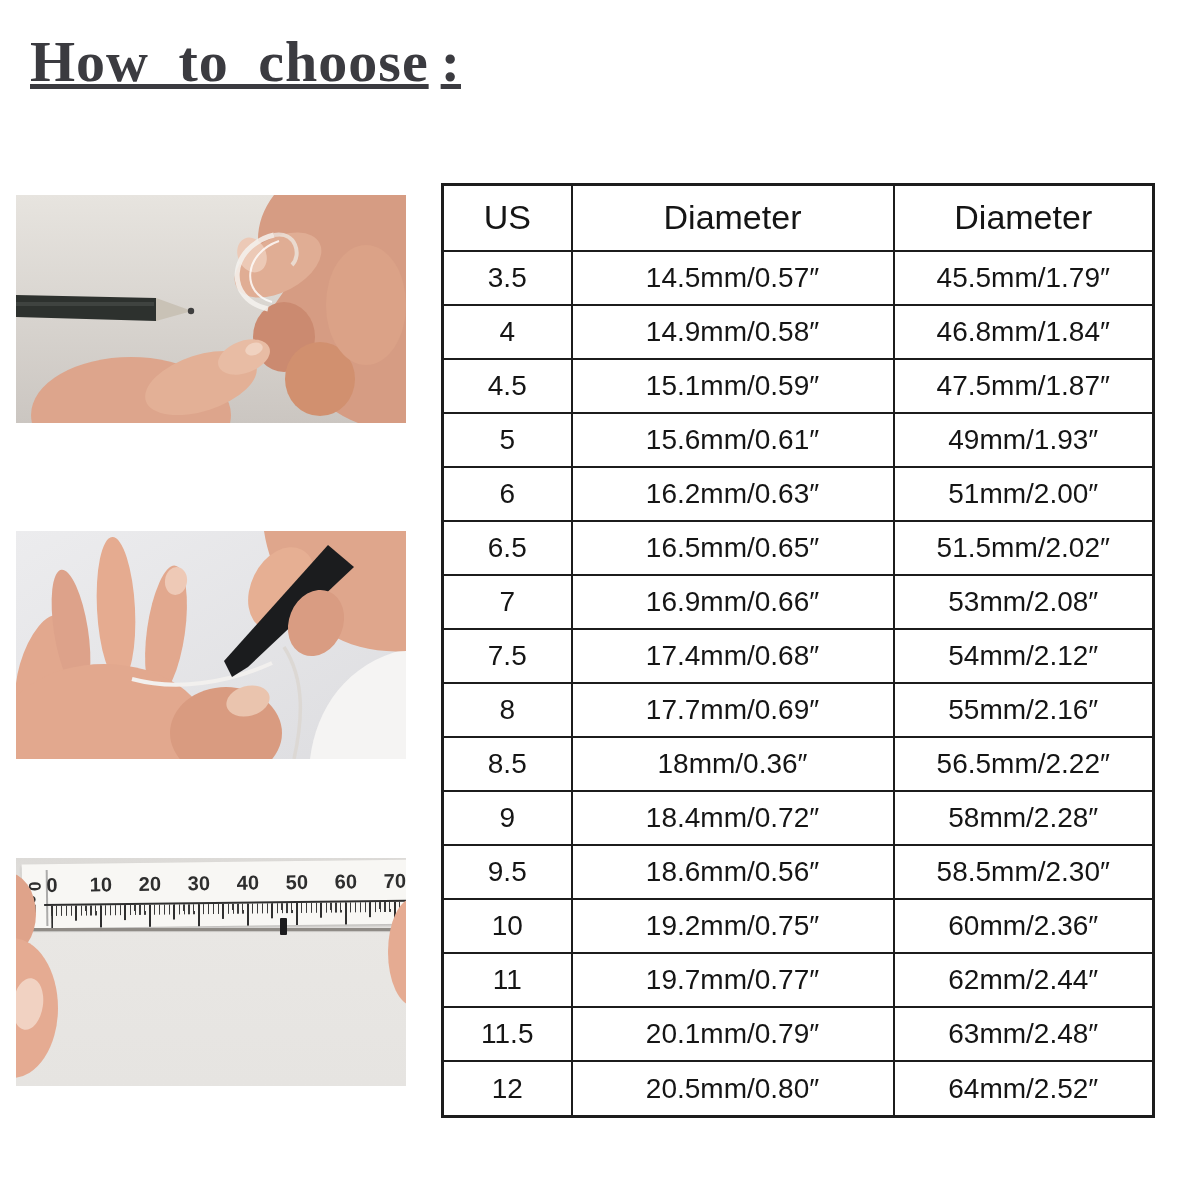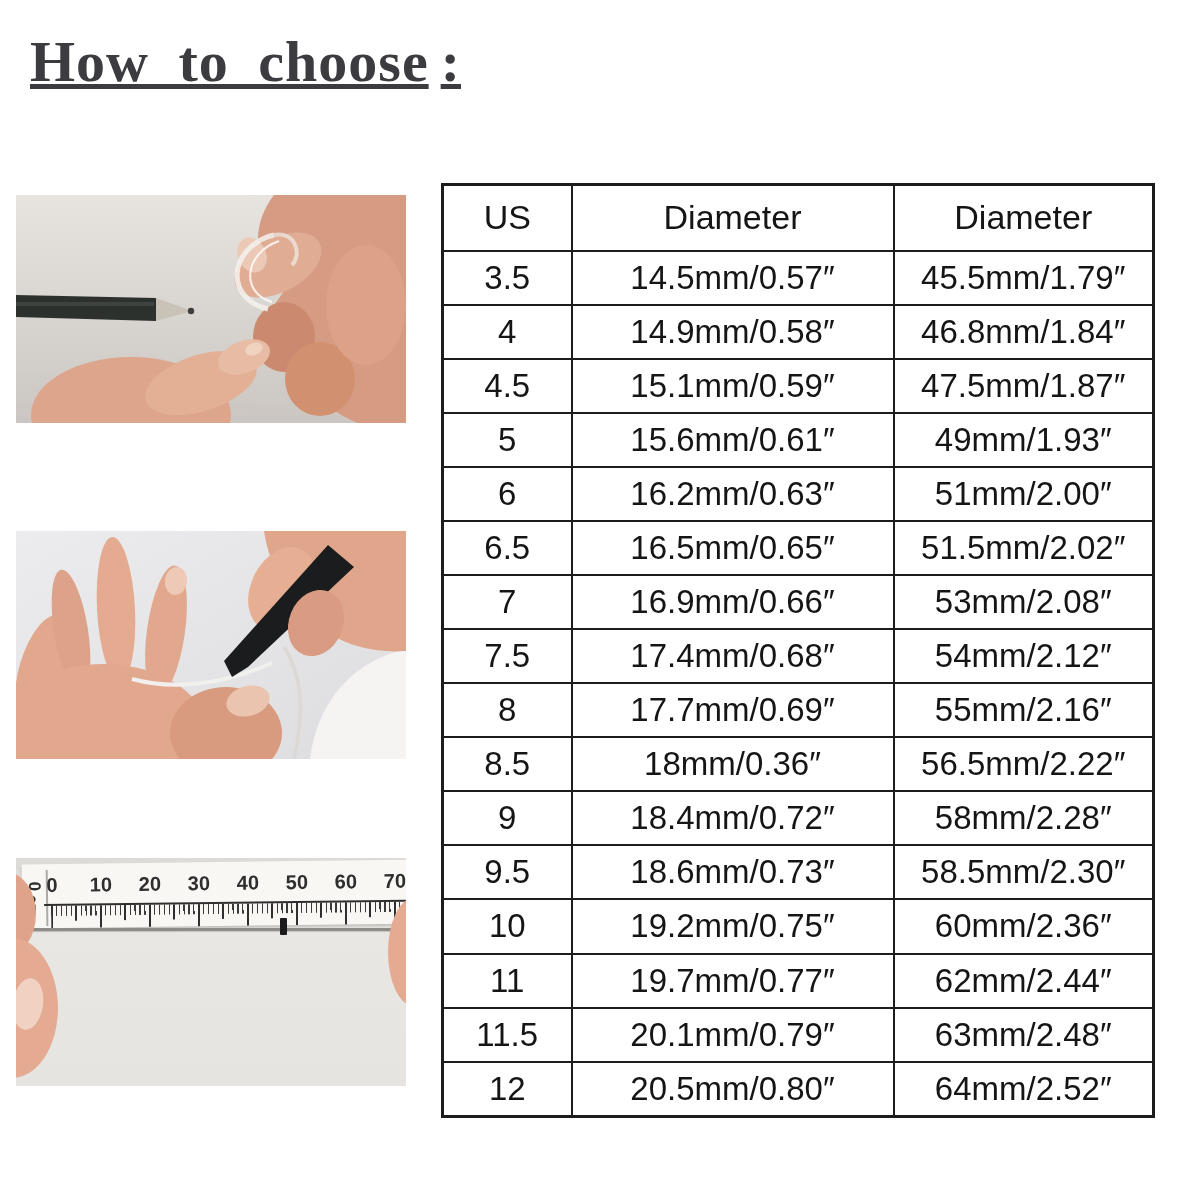--- a/index.html
+++ b/index.html
@@ -61,21 +61,21 @@
     border-collapse:collapse;table-layout:fixed;background:#fff;
     color:#151515;
   }
   .size-table th,.size-table td{
     border:2px solid #1c1c1c;text-align:center;vertical-align:middle;padding:0;
     overflow:hidden;white-space:nowrap;
   }
   .size-table{border:3px solid #1c1c1c;}
   .size-table thead tr{height:66px;}
   .size-table th{font-size:34px;font-weight:400;}
-  .size-table td{font-size:33px;}
+  .size-table td{font-size:28px;}
 </style>
 </head>
 <body>
 
 <h1 class="page-title"><span>How to choose</span><span class="colon">:</span></h1>
 
 <figure class="photo" id="photo1">
   <svg viewBox="0 0 390 228">
     <defs>
       <linearGradient id="p1bg" x1="0" y1="0" x2="0" y2="1">
@@ -241,21 +241,21 @@
         <td>18mm/0.36″</td>
         <td>56.5mm/2.22″</td>
       </tr>
       <tr>
         <td>9</td>
         <td>18.4mm/0.72″</td>
         <td>58mm/2.28″</td>
       </tr>
       <tr>
         <td>9.5</td>
-        <td>18.6mm/0.73″</td>
+        <td>18.6mm/0.56″</td>
         <td>58.5mm/2.30″</td>
       </tr>
       <tr>
         <td>10</td>
         <td>19.2mm/0.75″</td>
         <td>60mm/2.36″</td>
       </tr>
       <tr>
         <td>11</td>
         <td>19.7mm/0.77″</td>

